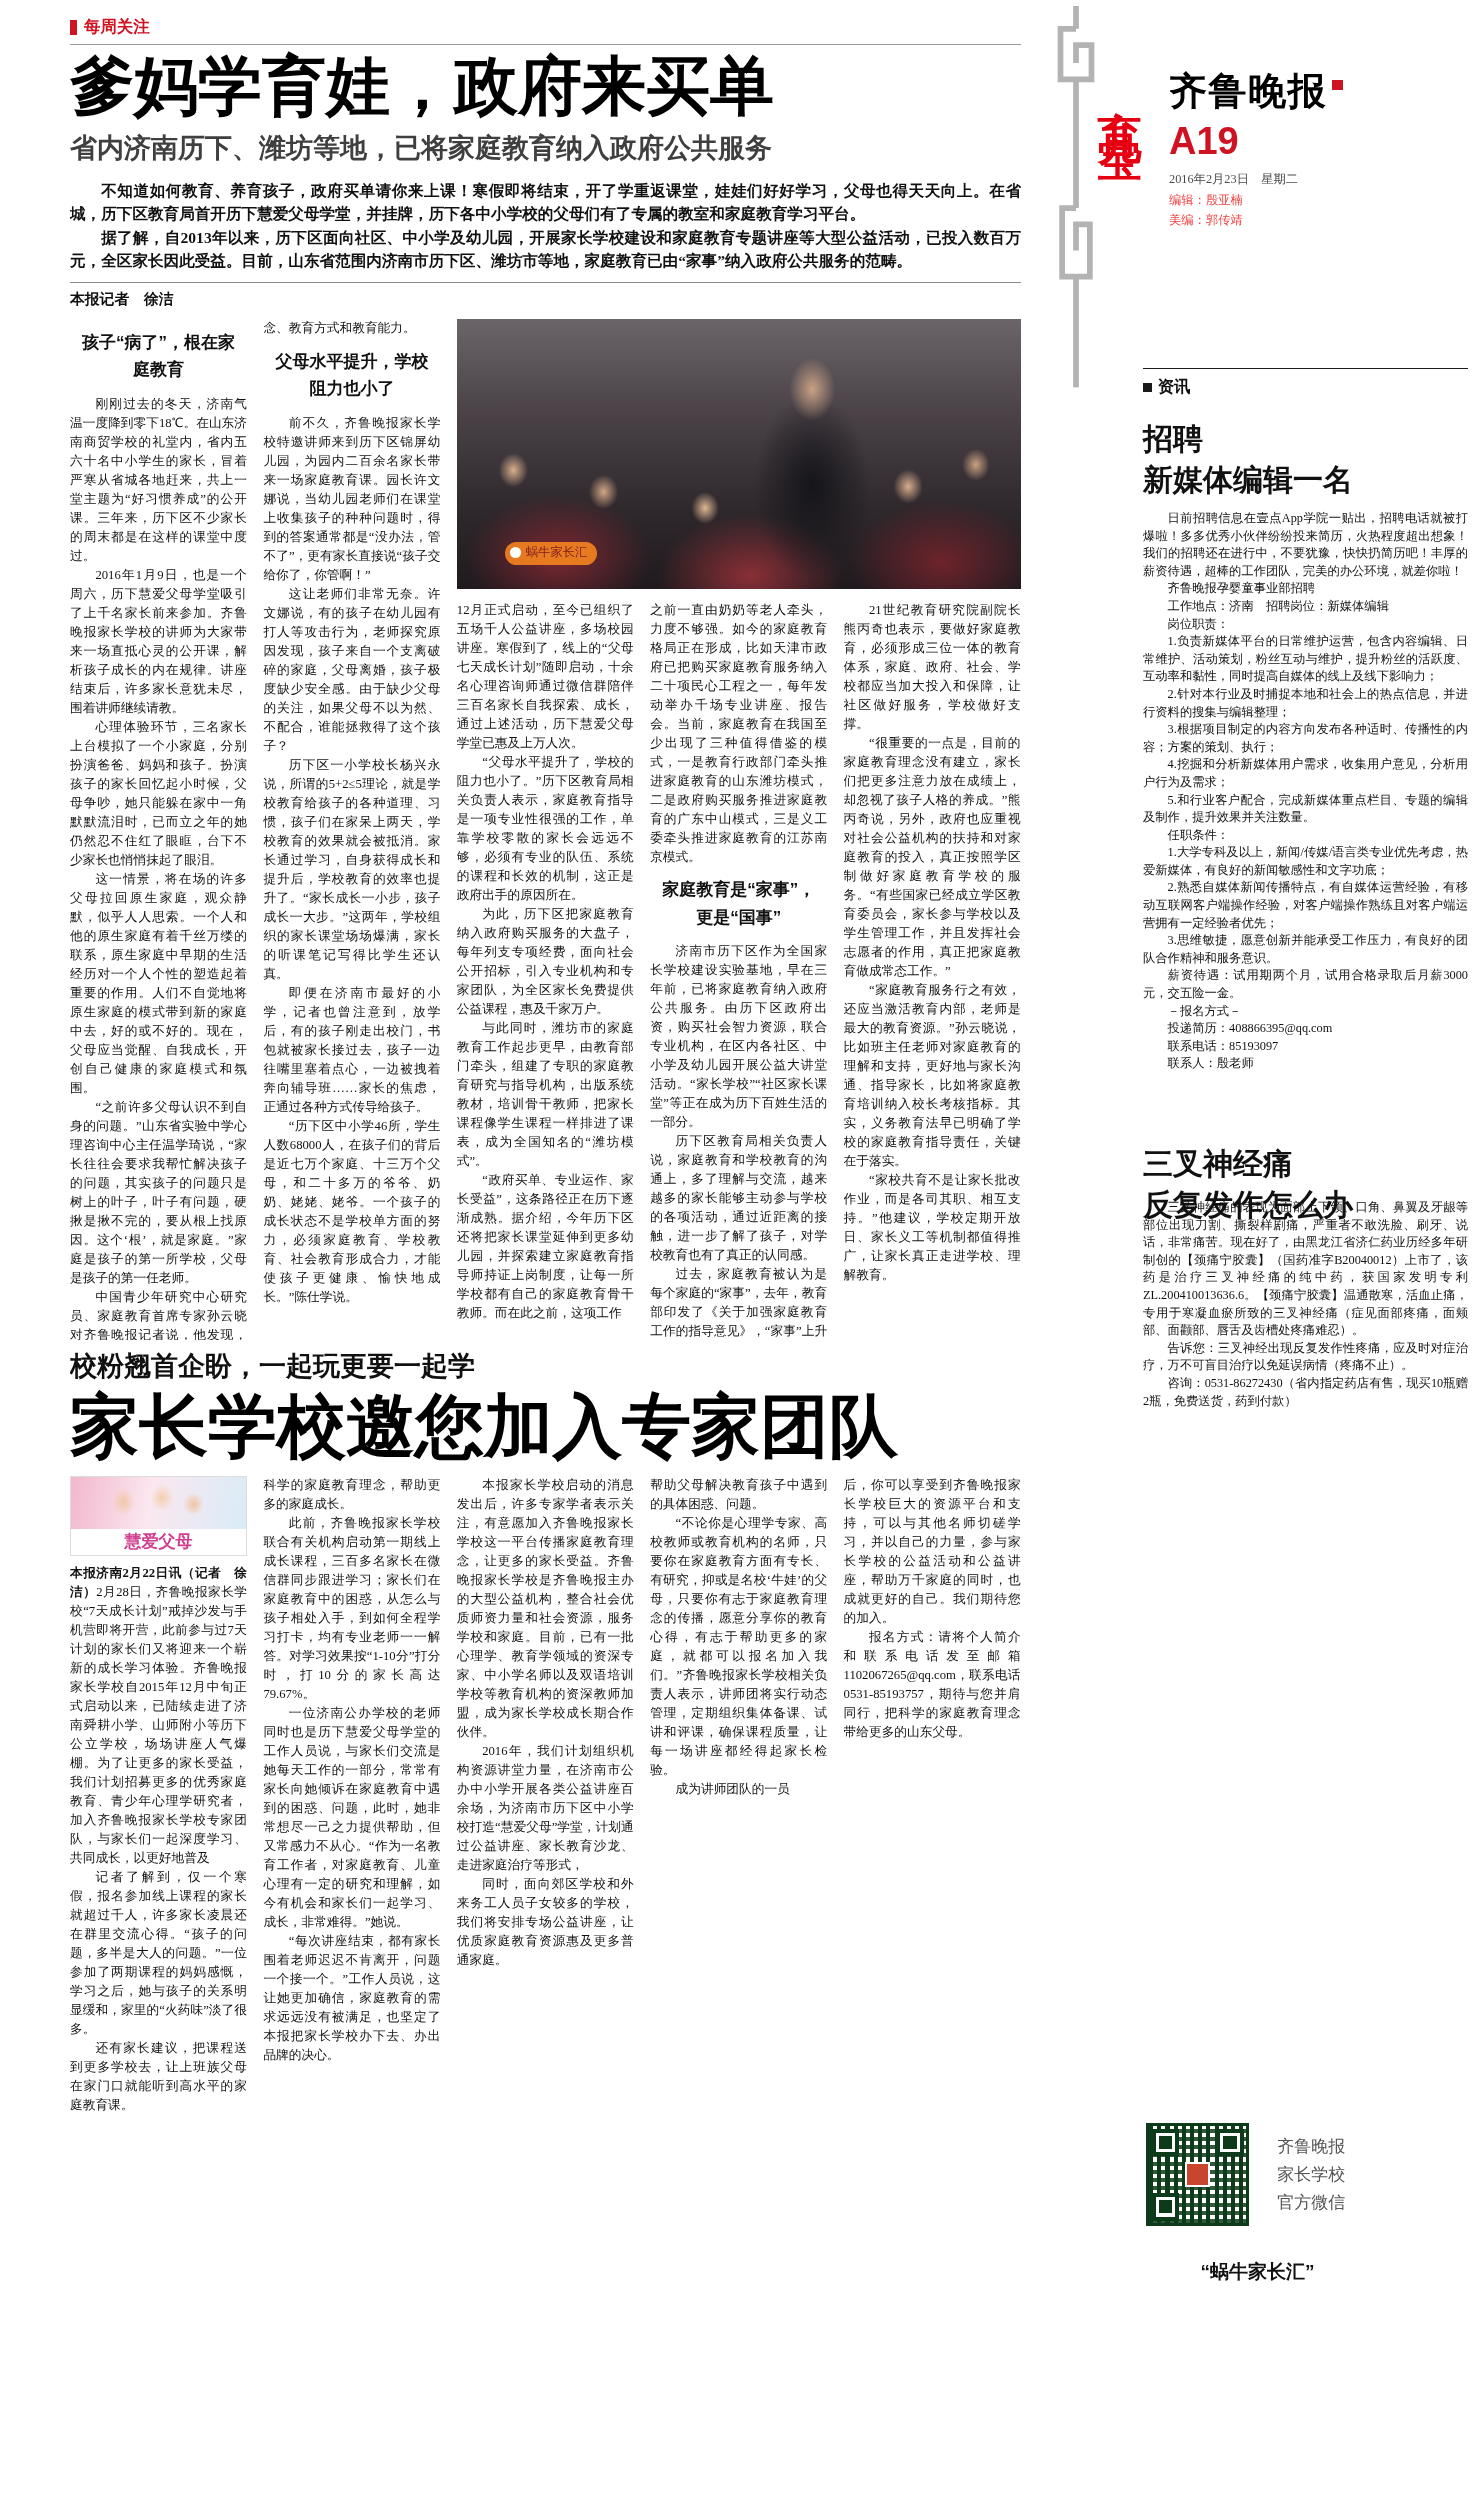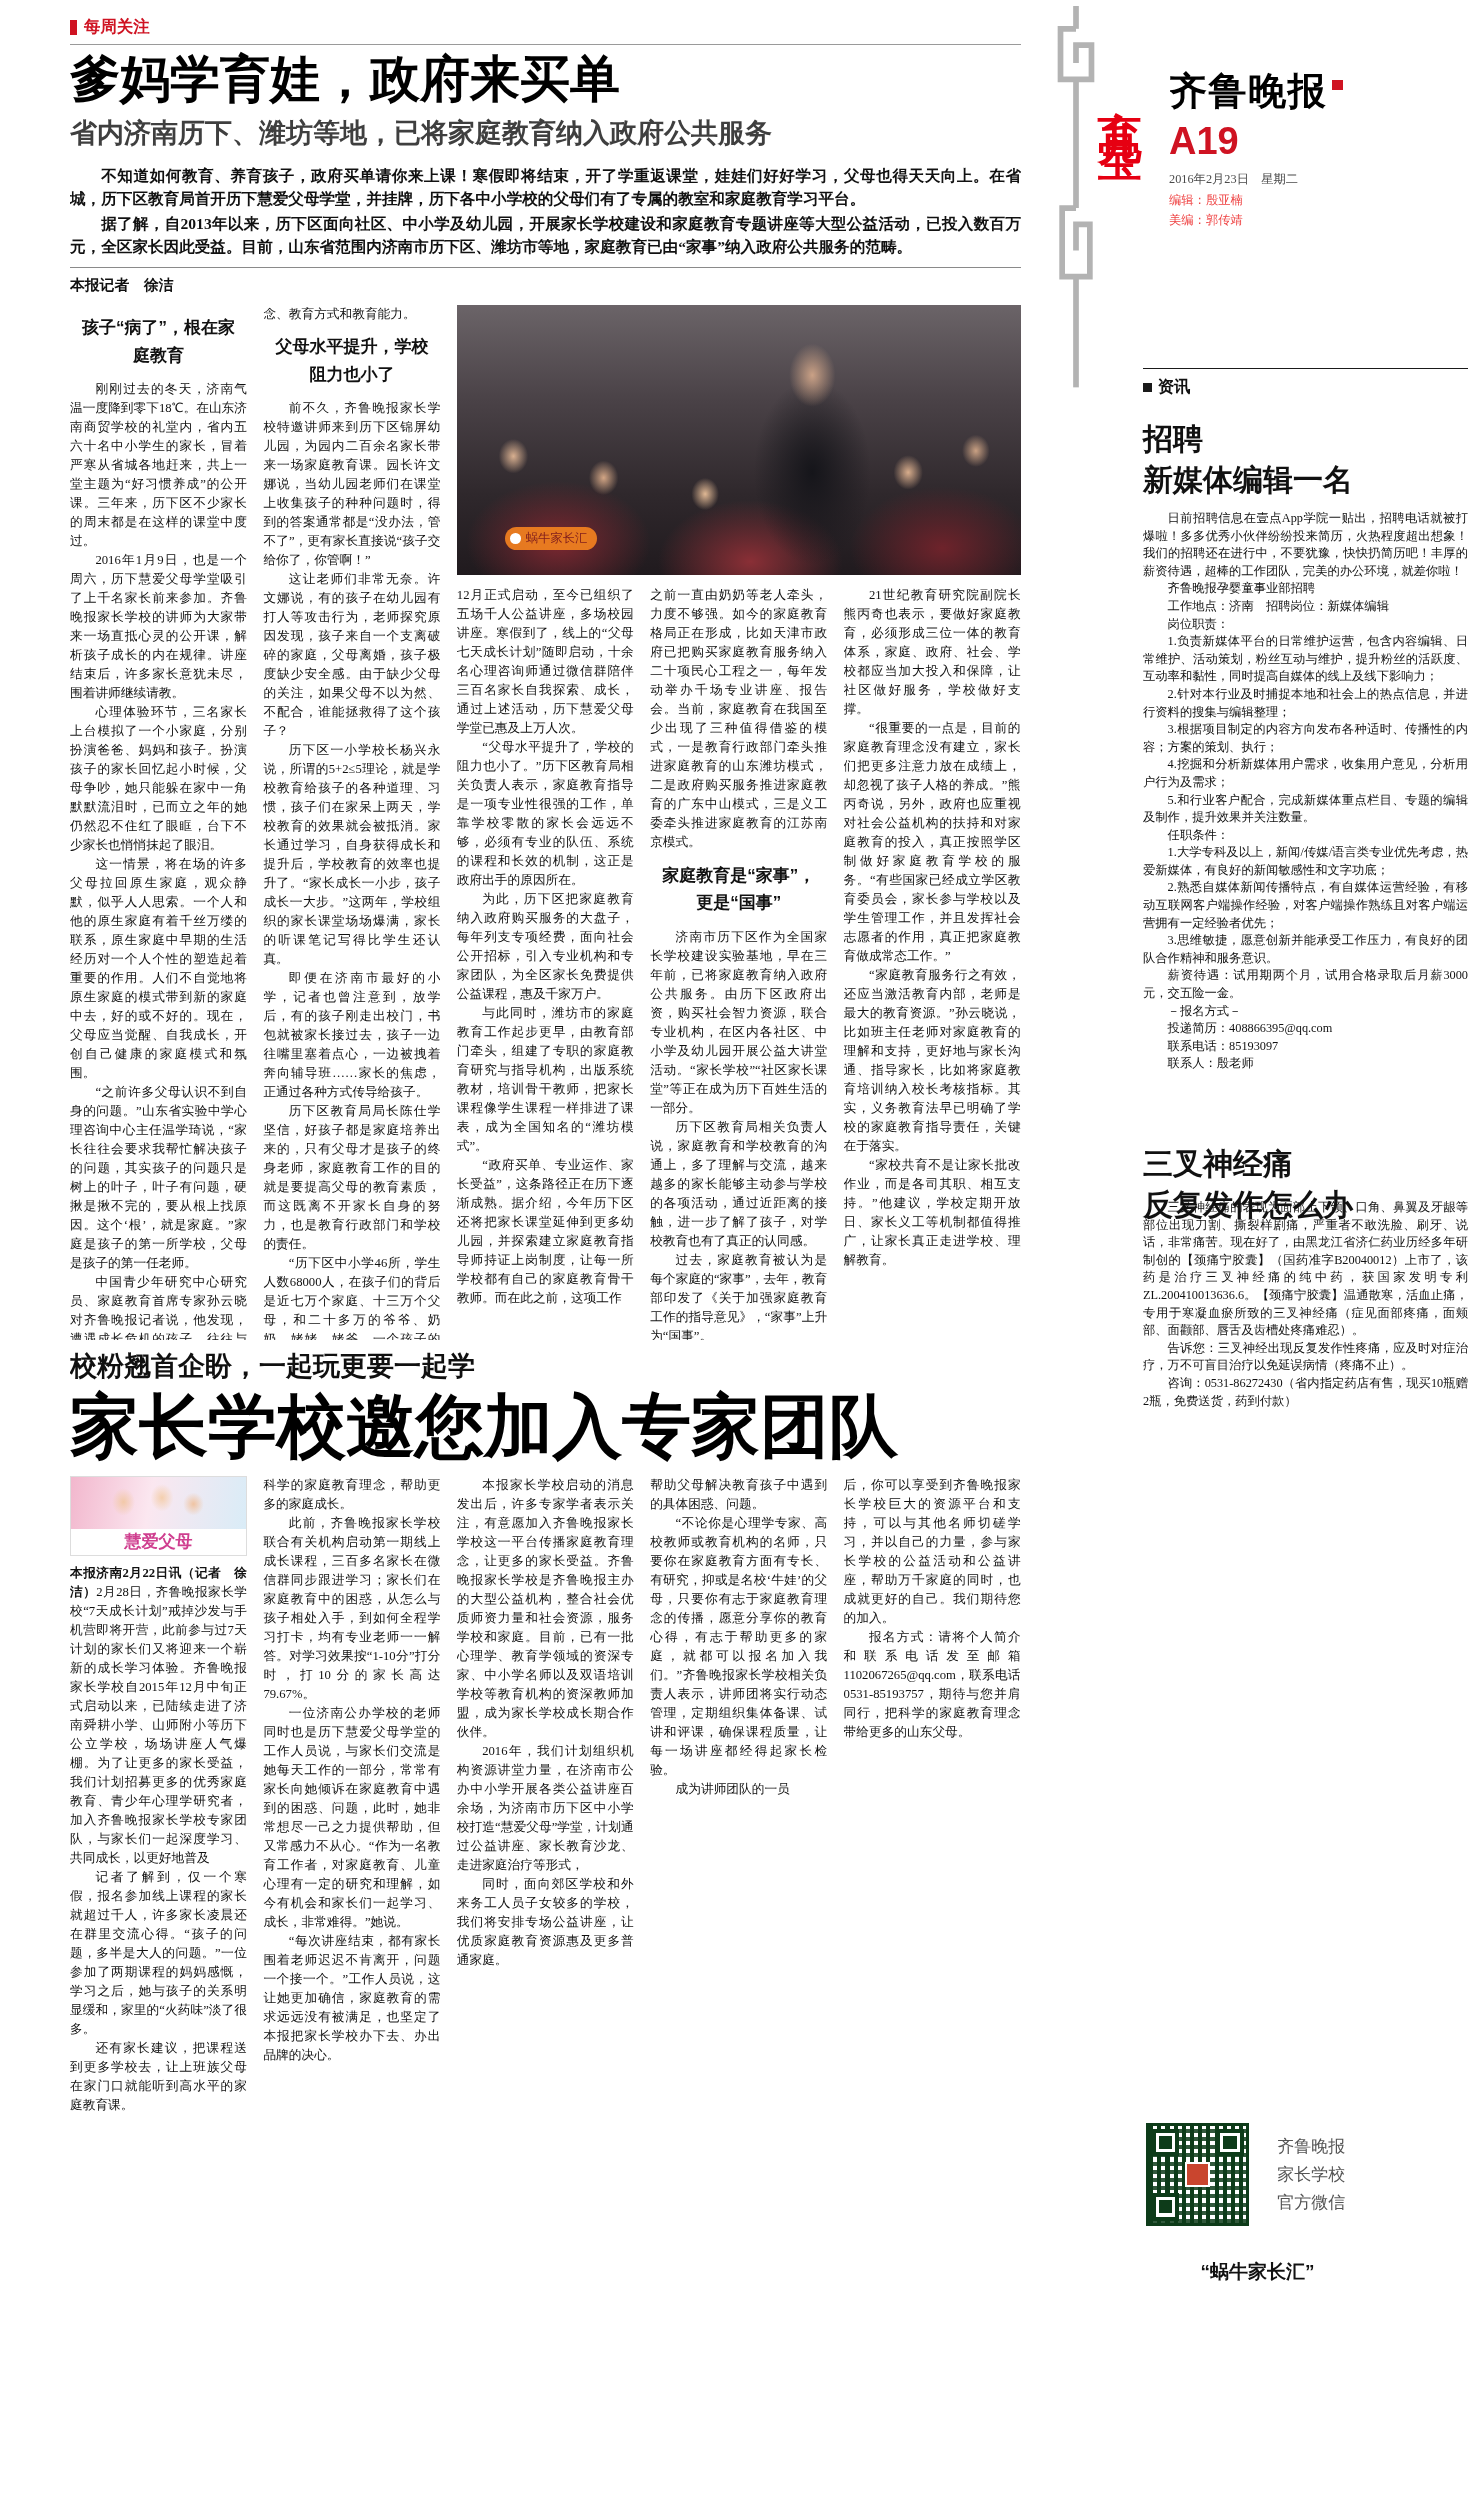--- a/index.html
+++ b/index.html
@@ -5,21 +5,21 @@
   html,body{margin:0;padding:0;}
   body{width:1478px;height:2500px;background:#fff;overflow:hidden;
        font-family:"Liberation Serif", serif;color:#111;}
   .page{position:relative;width:1478px;height:2500px;background:#fff;overflow:hidden;}
 
   
   .sec-top{position:absolute;left:70px;top:16.4px;width:951px;height:1324px;overflow:hidden;}
   .tag-row{border-bottom:0.8px solid #9a9a9a;padding-bottom:5.7px;display:flex;align-items:center;gap:6.6px;}
   .red-bar{display:inline-block;width:7.4px;height:15.6px;background:#cf1322;}
   .tag-text{color:#cf1322;font-size:16.4px;font-weight:bold;font-family:"Liberation Sans",sans-serif;}
-  h1.headline{margin:8.2px 0 0 0;font-size:50px;line-height:1.04;font-weight:900;
+  h1.headline{margin:8.2px 0 0 0;font-size:64px;line-height:1.04;font-weight:900;
       font-family:"Liberation Sans",sans-serif;color:#000;letter-spacing:0px;}
   .subhead{margin-top:9.8px;font-size:27px;color:#3f3f3f;font-weight:bold;
       font-family:"Liberation Sans",sans-serif;}
   .lead{margin-top:13px;}
   .lead p{margin:0 0 1.6px 0;font-size:15.6px;line-height:23px;font-weight:bold;text-align:justify;text-indent:2em;}
   .byline-row{margin-top:9.8px;border-top:0.8px solid #8a8a8a;padding:7.4px 0 0 0;
       font-size:14.8px;font-weight:bold;font-family:"Liberation Sans",sans-serif;}
   .art1-flex{display:flex;gap:16.4px;margin-top:9.8px;height:1082px;overflow:hidden;}
   .col{width:177px;overflow:hidden;flex:0 0 177px;}
   .art1-right{width:564px;flex:0 0 564px;display:flex;flex-direction:column;}
@@ -133,21 +133,20 @@
           </div>
       </div>
       <div class="col">
         <p class="body noindent">念、教育方式和教育能力。</p>
         <h3 class="sect">父母水平提升，学校阻力也小了</h3>
         <div>
             <p class="body">前不久，齐鲁晚报家长学校特邀讲师来到历下区锦屏幼儿园，为园内二百余名家长带来一场家庭教育课。园长许文娜说，当幼儿园老师们在课堂上收集孩子的种种问题时，得到的答案通常都是“没办法，管不了”，更有家长直接说“孩子交给你了，你管啊！”</p>
             <p class="body">这让老师们非常无奈。许文娜说，有的孩子在幼儿园有打人等攻击行为，老师探究原因发现，孩子来自一个支离破碎的家庭，父母离婚，孩子极度缺少安全感。由于缺少父母的关注，如果父母不以为然、不配合，谁能拯救得了这个孩子？</p>
             <p class="body">历下区一小学校长杨兴永说，所谓的5+2≤5理论，就是学校教育给孩子的各种道理、习惯，孩子们在家呆上两天，学校教育的效果就会被抵消。家长通过学习，自身获得成长和提升后，学校教育的效率也提升了。“家长成长一小步，孩子成长一大步。”这两年，学校组织的家长课堂场场爆满，家长的听课笔记写得比学生还认真。</p>
             <p class="body">即便在济南市最好的小学，记者也曾注意到，放学后，有的孩子刚走出校门，书包就被家长接过去，孩子一边往嘴里塞着点心，一边被拽着奔向辅导班……家长的焦虑，正通过各种方式传导给孩子。</p>
-            <p class="body">历下区教育局局长陈仕学坚信，好孩子都是家庭培养出来的，只有父母才是孩子的终身老师，家庭教育工作的目的就是要提高父母的教育素质，而这既离不开家长自身的努力，也是教育行政部门和学校的责任。</p>
             <p class="body">“历下区中小学46所，学生人数68000人，在孩子们的背后是近七万个家庭、十三万个父母，和二十多万的爷爷、奶奶、姥姥、姥爷。一个孩子的成长状态不是学校单方面的努力，必须家庭教育、学校教育、社会教育形成合力，才能使孩子更健康、愉快地成长。”陈仕学说。</p>
           </div>
       </div>
       <div class="art1-right">
         <div class="photo">
           <span class="wm">蜗牛家长汇</span>
         </div>
         <div class="subcols">
           <div class="col">
             <p class="body noindent">12月正式启动，至今已组织了五场千人公益讲座，多场校园讲座。寒假到了，线上的“父母七天成长计划”随即启动，十余名心理咨询师通过微信群陪伴三百名家长自我探索、成长，通过上述活动，历下慧爱父母学堂已惠及上万人次。</p>

